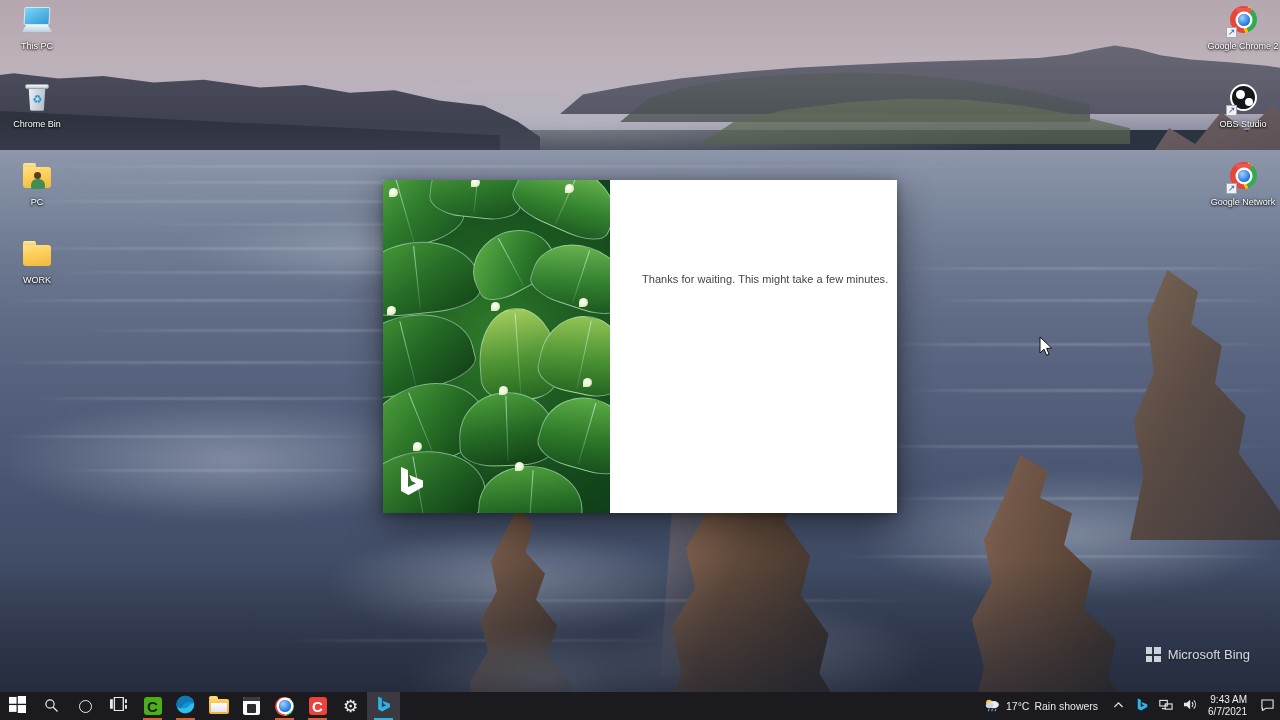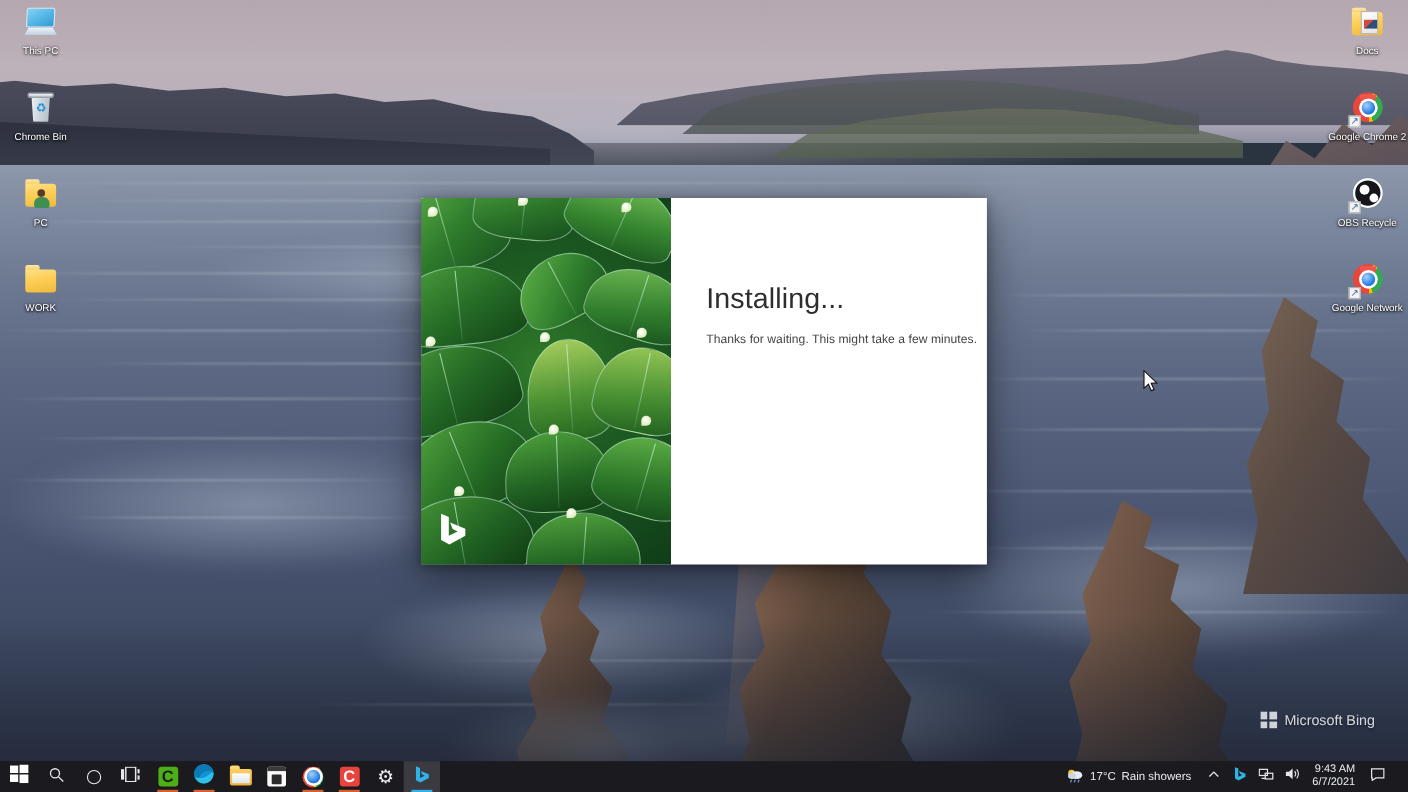--- a/index.html
+++ b/index.html
@@ -370,21 +370,21 @@
     width:33px; height:28px; display:flex; align-items:center; justify-content:center;
     position:relative;
   }
   .tb-app.active-bg { background:#3a3a40; }
   .tb-underline {
     position:absolute; left:7px; bottom:0; width:19px; height:2px;
     background:#d95f2b;
   }
   .tb-spacer { flex:1; }
   .tray {
-    display:flex; align-items:center; height:28px; padding-right:17px; gap:0;
+    display:flex; align-items:center; height:28px; padding-right:2px; gap:0;
   }
   .tray-weather {
     display:flex; align-items:center; gap:5px; padding:0 8px 0 6px;
     color:#e9e9ec; font-size:10.5px; white-space:nowrap;
   }
   .tray-ico {
     width:24px; height:28px; display:flex; align-items:center; justify-content:center;
   }
   .tray-clock {
     display:flex; flex-direction:column; align-items:flex-end;
@@ -523,43 +523,35 @@
       <div class="glyph">
         <span class="art-folder-tab"></span>
           <span class="art-folder"></span>
       </div>
       <div class="lbl">WORK</div>
     </div>
   </div>
 
   <div class="icon-col" style="left:1206px; top:4px;">
 
-    <div class="dicon">
-      <div class="glyph">
-        <span class="art-folder-tab"></span>
-          <span class="art-folder"></span>
-        <span class="art-doc-folder-img"></span>
-      </div>
-      <div class="lbl">Docs</div>
-    </div>
 
     <div class="dicon">
       <div class="glyph">
         <span class="art-chrome"></span>
         <span class="shortcut-badge">↗</span>
       </div>
       <div class="lbl">Google Chrome 2</div>
     </div>
 
     <div class="dicon">
       <div class="glyph">
         <span class="art-obs"></span>
         <span class="shortcut-badge">↗</span>
       </div>
-      <div class="lbl">OBS Recycle</div>
+      <div class="lbl">OBS Studio</div>
     </div>
 
     <div class="dicon">
       <div class="glyph">
         <span class="art-chrome"></span>
         <span class="shortcut-badge">↗</span>
       </div>
       <div class="lbl">Google Network</div>
     </div>
 
@@ -606,21 +598,20 @@
       <span class="leaf-tip" style="left:132px; top:282px;"></span>
 
       <span class="inst-bing-logo">
         <svg viewBox="0 0 30 32" width="30" height="32" aria-hidden="true">
           <path d="M4 2 L11 5 L11 22 L19 18.2 L14.5 16 L12.2 10 L26 15.6 L26 22 L11.5 30 L4 26 Z" fill="#ffffff"></path>
         </svg>
       </span>
     </div>
 
     <div class="inst-right">
-      <div class="inst-title">Installing...</div>
 
 
       <div class="inst-sub">Thanks for waiting. This might take a few minutes.</div>
     </div>
   </div>
 
   <div class="cursor">
     <svg viewBox="0 0 14 21" width="14" height="21">
       <path d="M1 1 L1 17 L5 13.2 L7.6 19.3 L10.1 18.2 L7.6 12.4 L12.6 12.1 Z" fill="#ffffff" stroke="#111111" stroke-width="1"></path>
     </svg>

